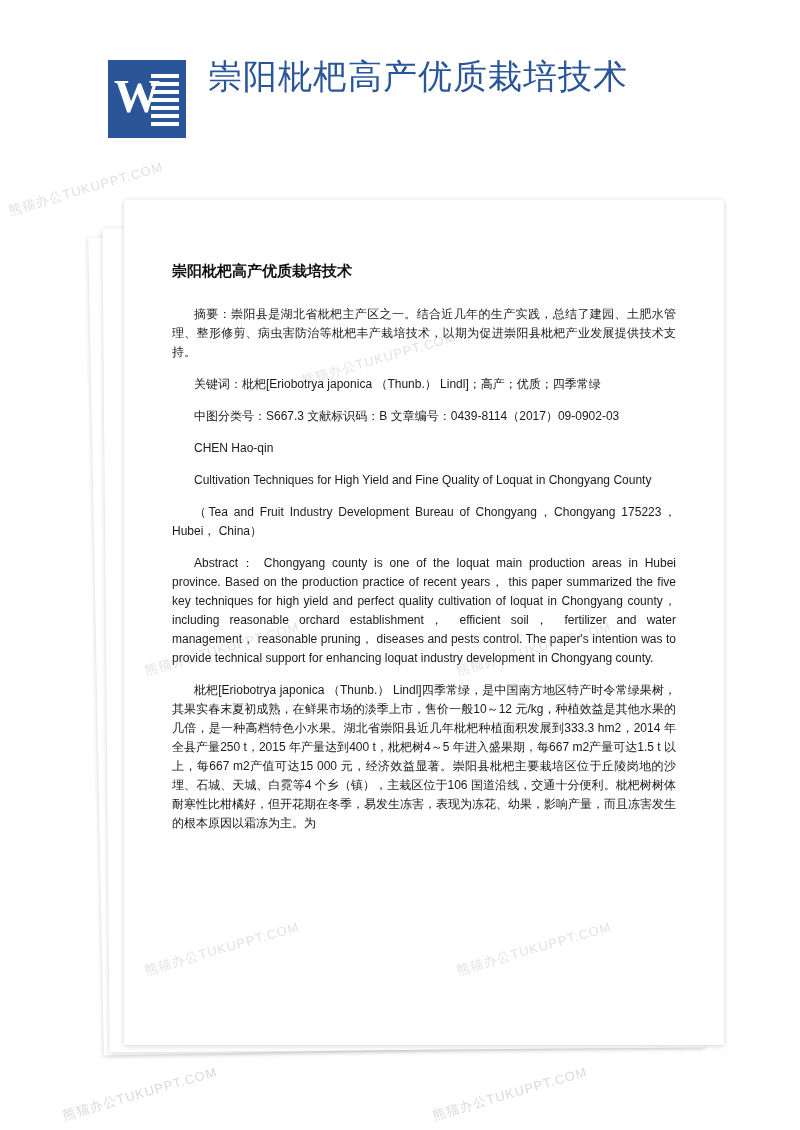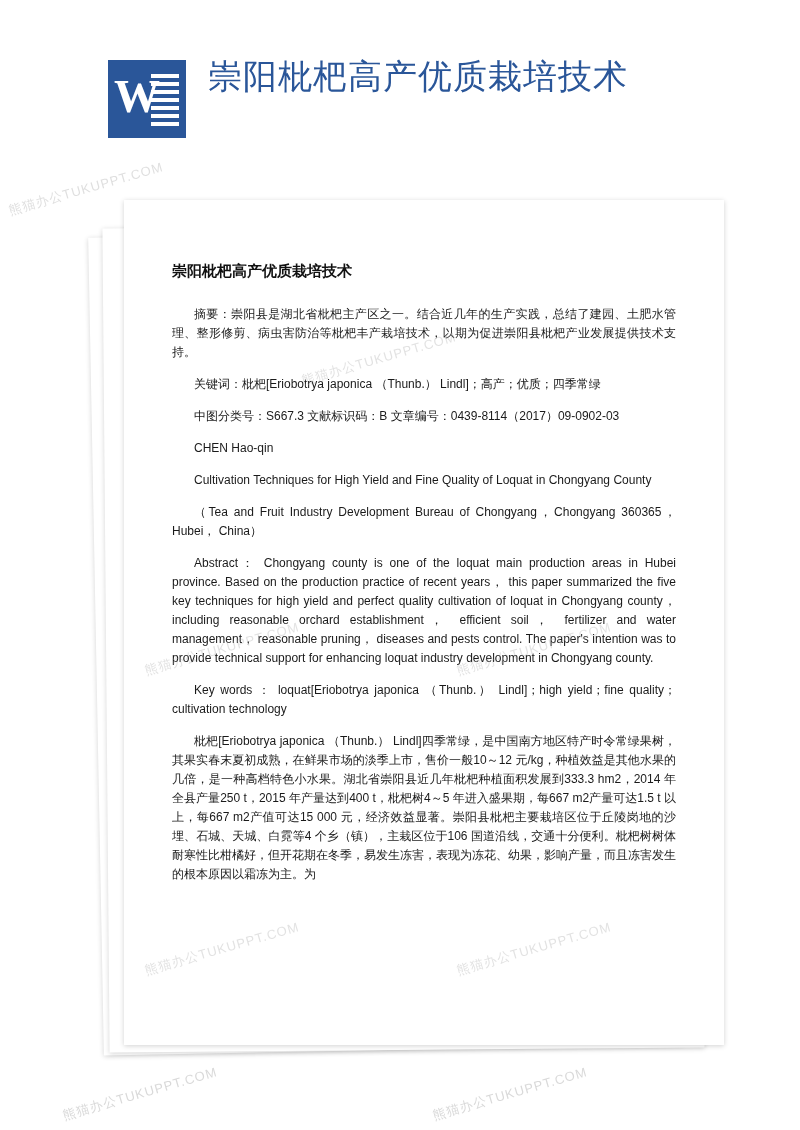--- a/index.html
+++ b/index.html
@@ -164,23 +164,22 @@
 
   <div class="sheet" id="sheet-front">
     <div id="page-body">
       <div id="page-title">崇阳枇杷高产优质栽培技术</div>
 
       <div class="para indent">摘要：崇阳县是湖北省枇杷主产区之一。结合近几年的生产实践，总结了建园、土肥水管理、整形修剪、病虫害防治等枇杷丰产栽培技术，以期为促进崇阳县枇杷产业发展提供技术支持。</div>
       <div class="para indent">关键词：枇杷[Eriobotrya japonica （Thunb.） Lindl]；高产；优质；四季常绿</div>
       <div class="para indent">中图分类号：S667.3 文献标识码：B 文章编号：0439-8114（2017）09-0902-03</div>
       <div class="para indent">CHEN Hao-qin</div>
       <div class="para indent">Cultivation Techniques for High Yield and Fine Quality of Loquat in Chongyang County</div>
-      <div class="para indent">（Tea and Fruit Industry Development Bureau of Chongyang，Chongyang 360365， Hubei， China）</div>
+      <div class="para indent">（Tea and Fruit Industry Development Bureau of Chongyang，Chongyang 175223， Hubei， China）</div>
       <div class="para indent">Abstract： Chongyang county is one of the loquat main production areas in Hubei province. Based on the production practice of recent years， this paper summarized the five key techniques for high yield and perfect quality cultivation of loquat in Chongyang county， including reasonable orchard establishment， efficient soil， fertilizer and water management， reasonable pruning， diseases and pests control. The paper's intention was to provide technical support for enhancing loquat industry development in Chongyang county.</div>
-      <div class="para indent">Key words ： loquat[Eriobotrya japonica （Thunb.） Lindl]；high yield；fine quality； cultivation technology</div>
       <div class="para indent">枇杷[Eriobotrya japonica （Thunb.） Lindl]四季常绿，是中国南方地区特产时令常绿果树，其果实春末夏初成熟，在鲜果市场的淡季上市，售价一般10～12 元/kg，种植效益是其他水果的几倍，是一种高档特色小水果。湖北省崇阳县近几年枇杷种植面积发展到333.3 hm2，2014 年全县产量250 t，2015 年产量达到400 t，枇杷树4～5 年进入盛果期，每667 m2产量可达1.5 t 以上，每667 m2产值可达15 000 元，经济效益显著。崇阳县枇杷主要栽培区位于丘陵岗地的沙埋、石城、天城、白霓等4 个乡（镇），主栽区位于106 国道沿线，交通十分便利。枇杷树树体耐寒性比柑橘好，但开花期在冬季，易发生冻害，表现为冻花、幼果，影响产量，而且冻害发生的根本原因以霜冻为主。为</div>
     </div>
 
     <div class="wm light" style="left:18px; top:440px;">熊猫办公TUKUPPT.COM</div>
     <div class="wm light" style="left:330px; top:440px;">熊猫办公TUKUPPT.COM</div>
     <div class="wm light" style="left:18px; top:740px;">熊猫办公TUKUPPT.COM</div>
     <div class="wm light" style="left:330px; top:740px;">熊猫办公TUKUPPT.COM</div>
     <div class="wm light" style="left:175px; top:150px;">熊猫办公TUKUPPT.COM</div>
   </div>
 </div>

